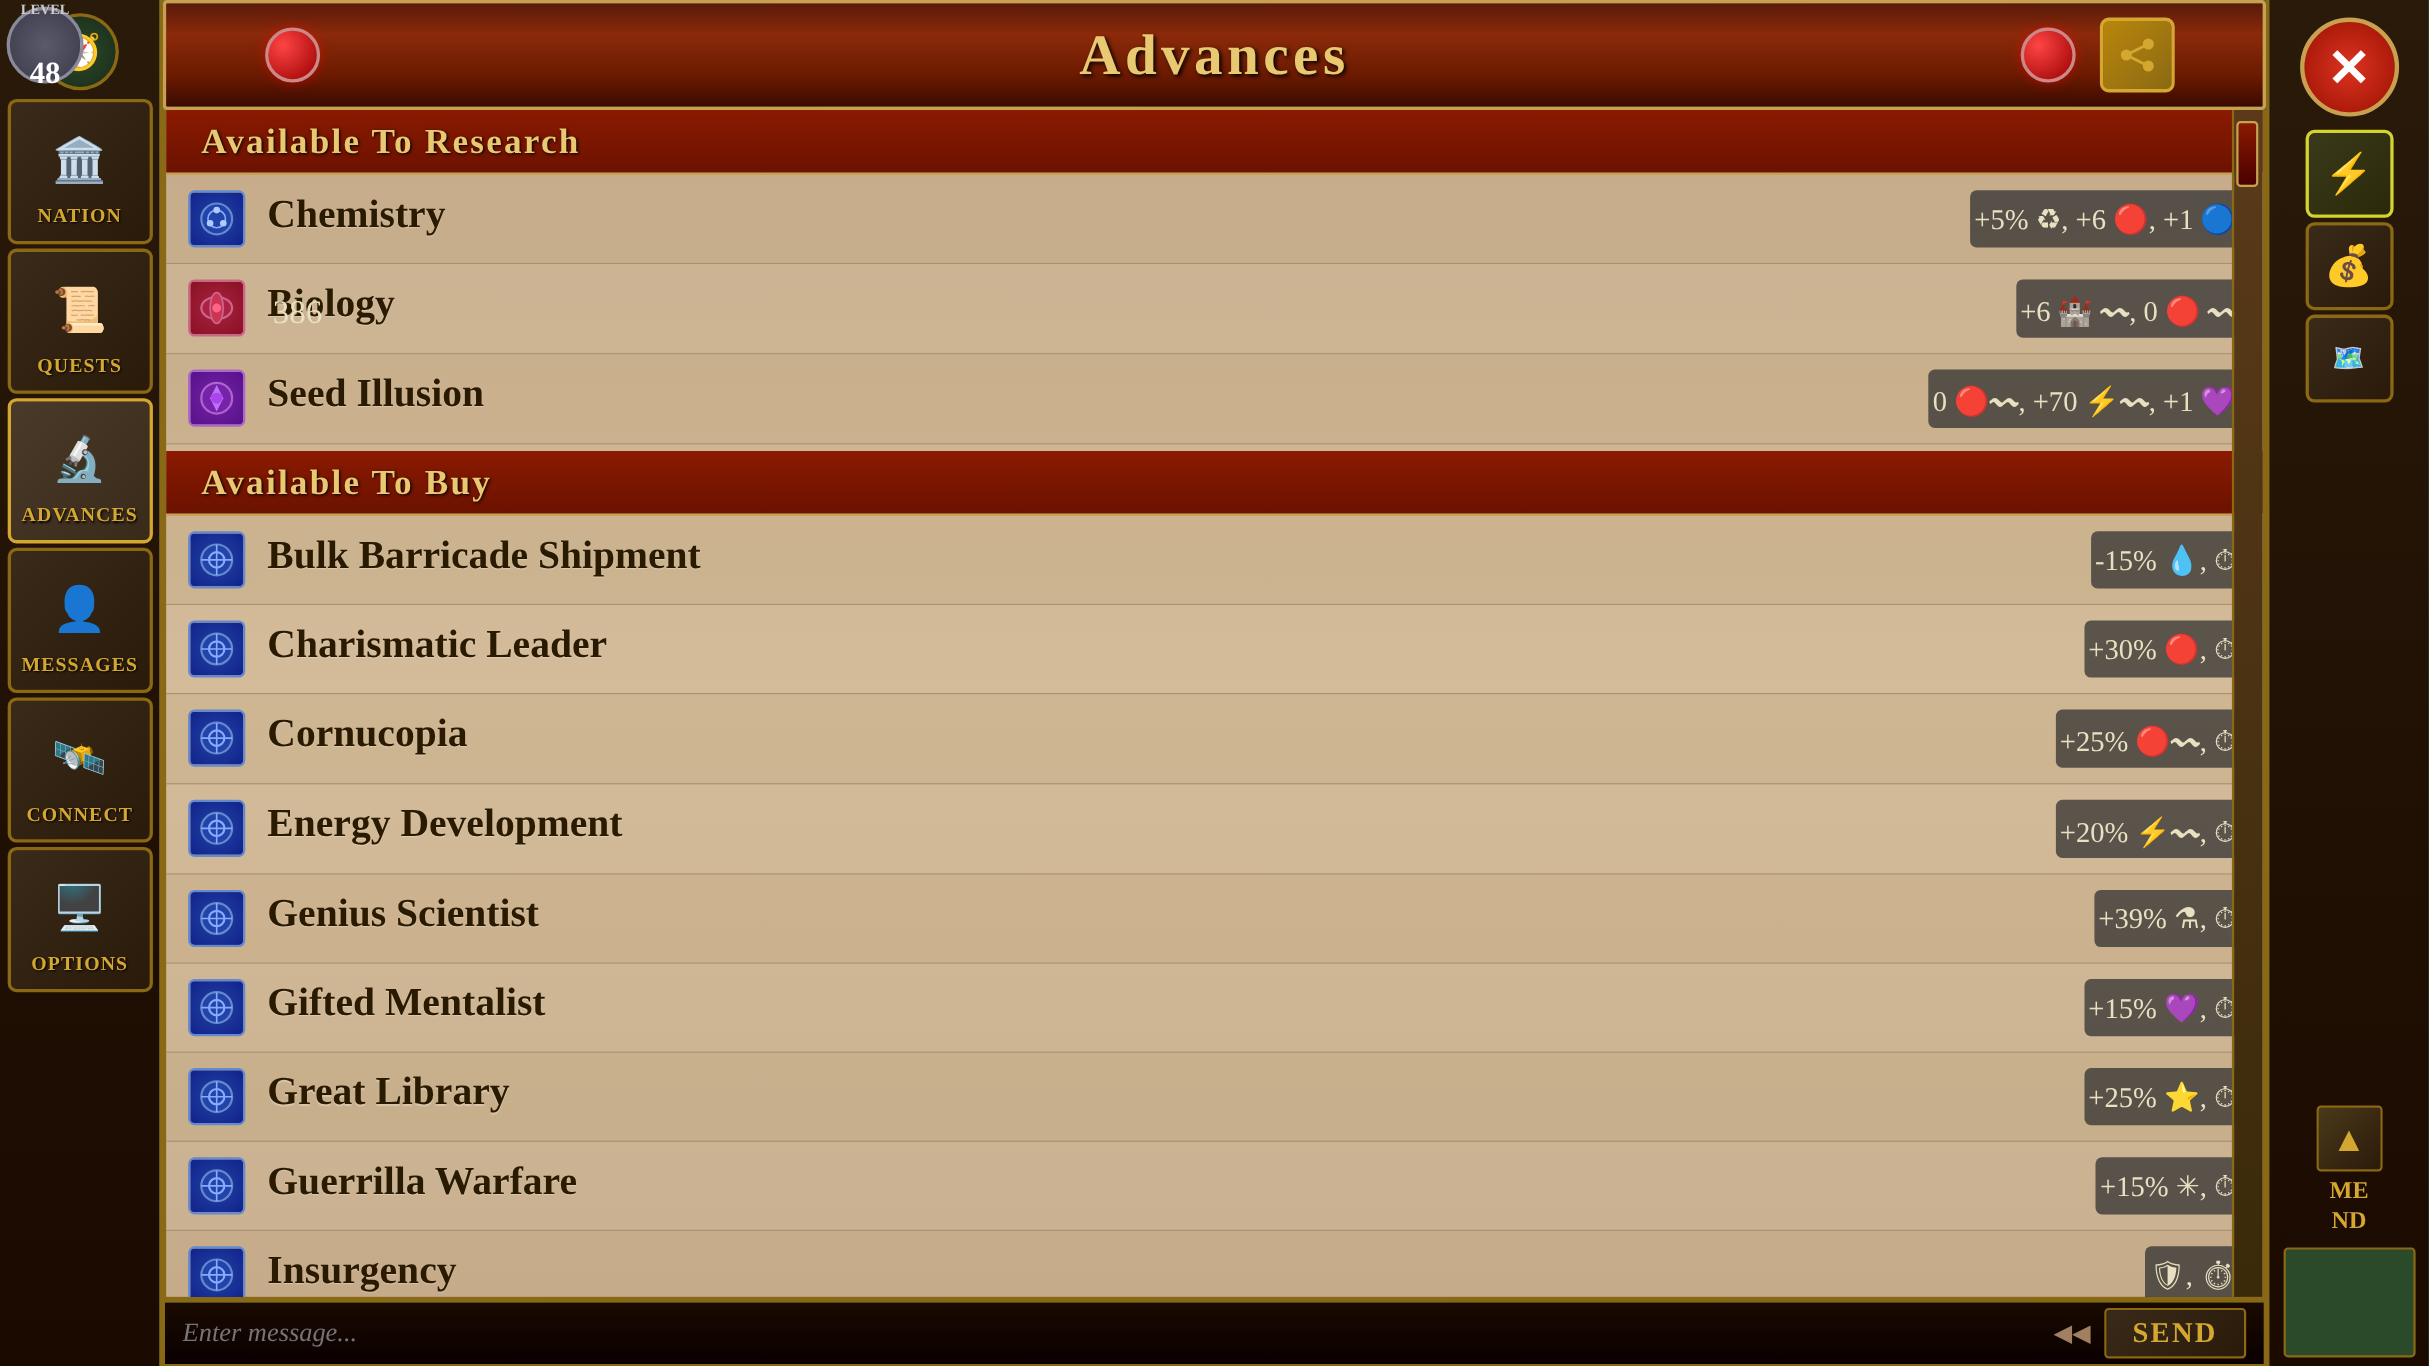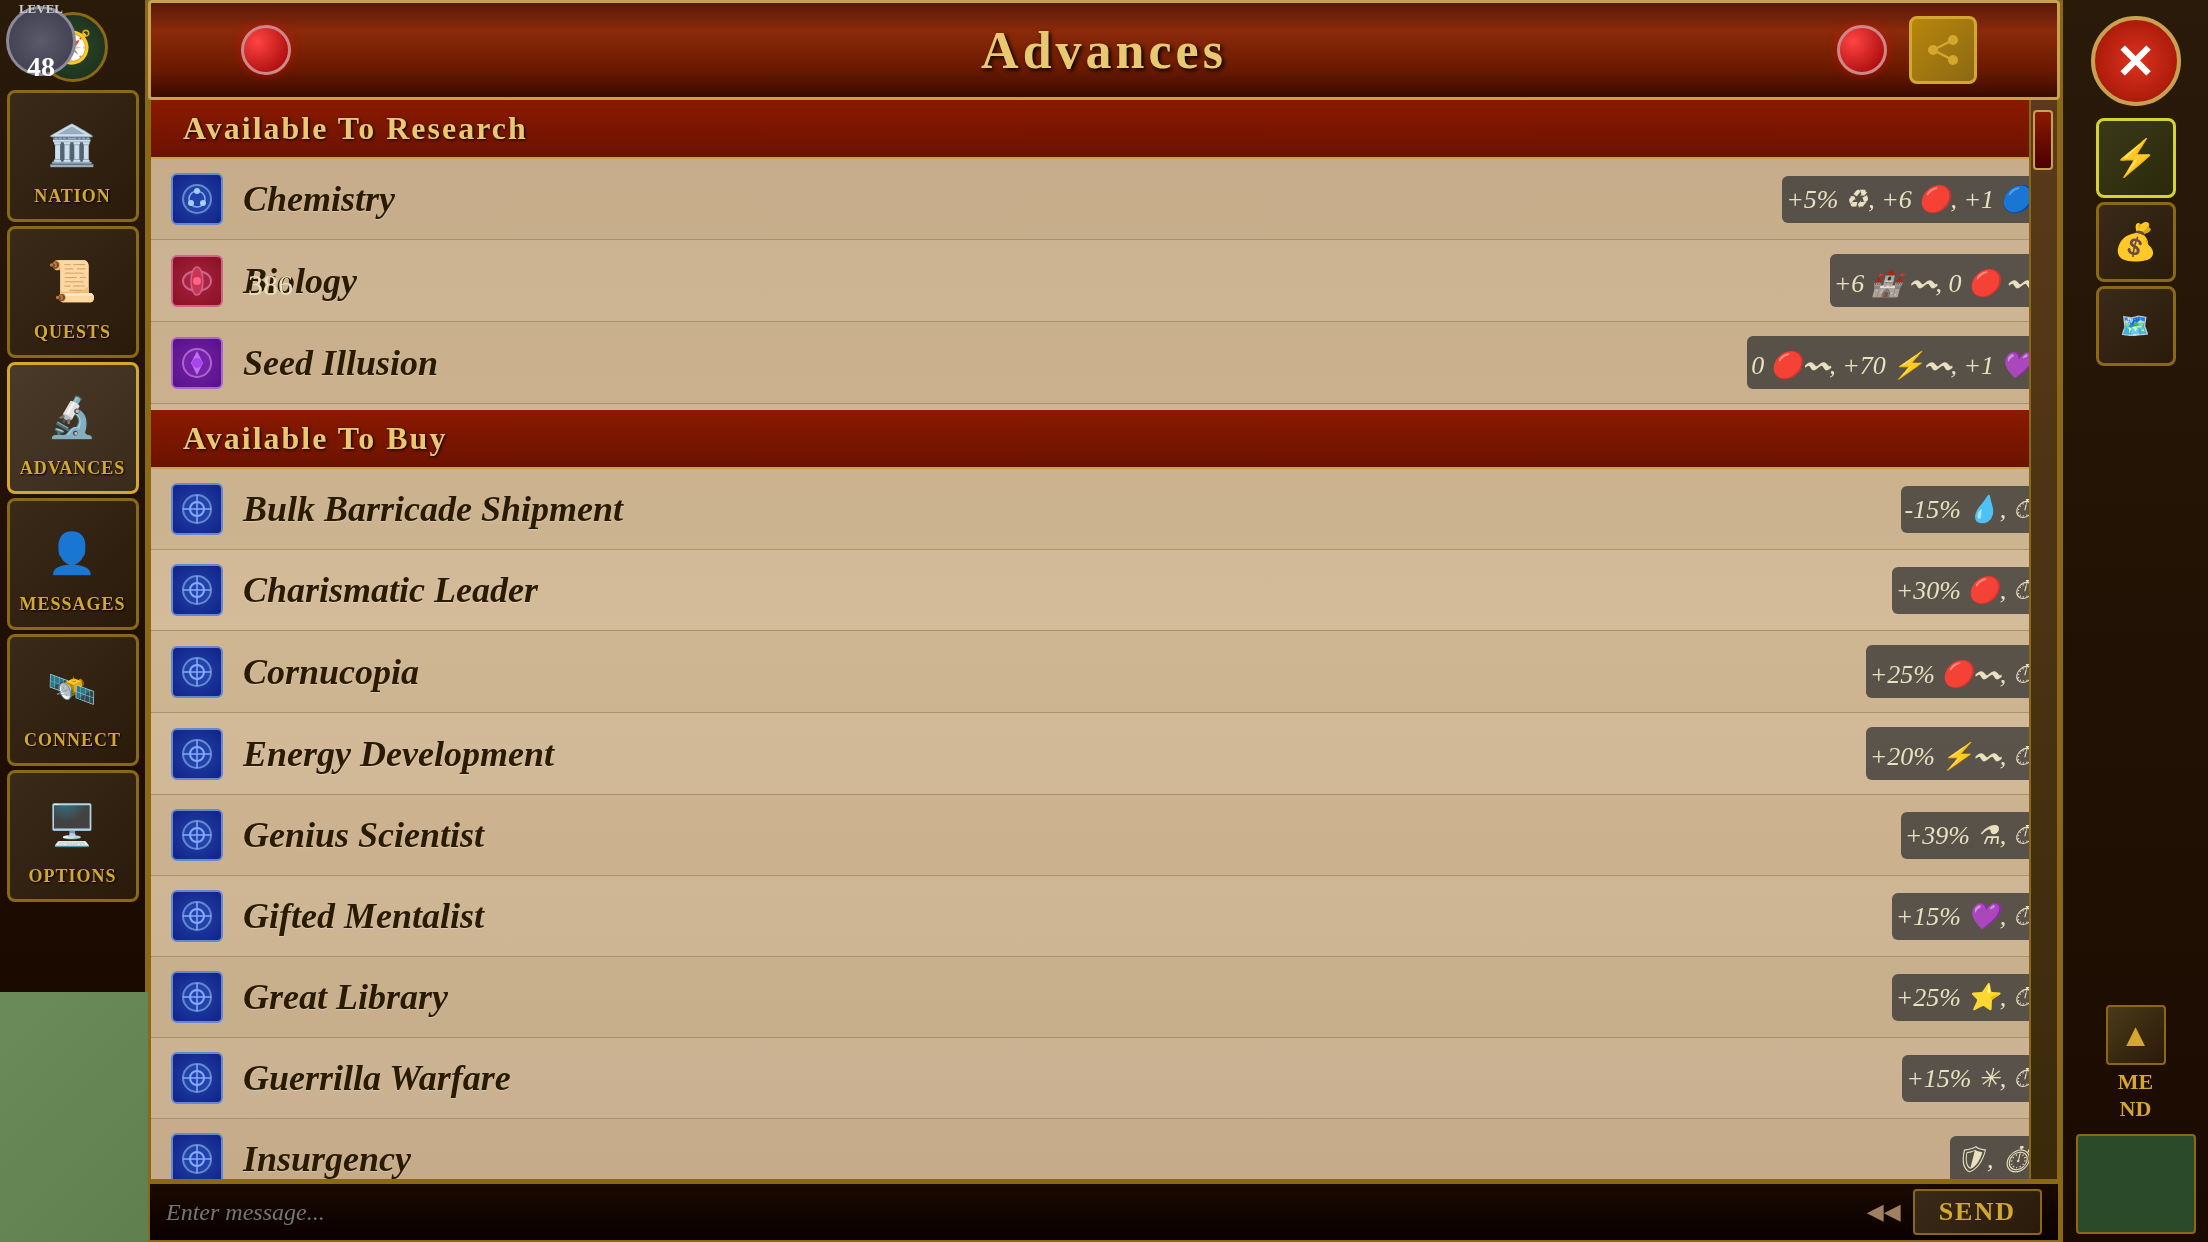--- a/index.html
+++ b/index.html
@@ -18,21 +18,21 @@
       inset: 0;
       background: linear-gradient(135deg, #5a7a4a 0%, #6b8a5a 30%, #4a6b3a 60%, #3a5a2a 100%);
     }
 
     
     .sidebar {
       position: absolute;
       left: 0;
       top: 0;
       width: 148px;
-      height: 992px;
+      height: 1242px;
       background: linear-gradient(180deg, #2a1a0a 0%, #1a0a00 100%);
       border-right: 3px solid #8b6914;
       display: flex;
       flex-direction: column;
       align-items: center;
       padding: 8px 6px;
       gap: 4px;
       z-index: 10;
     }
 
@@ -164,25 +164,23 @@
       font-size: 32px;
       font-weight: bold;
       font-family: 'Georgia', serif;
       letter-spacing: 2px;
       text-shadow: 1px 1px 3px #000;
       text-transform: capitalize;
     }
 
     .advance-row {
       display: flex;
-      align-items: center;
       padding: 14px 20px;
       border-bottom: 1px solid #a89070;
       cursor: pointer;
-      font-style: italic;
     }
 
     .advance-row:nth-child(even) {
       background: rgba(180, 150, 100, 0.15);
     }
 
     .advance-icon {
       width: 52px;
       height: 52px;
       background: radial-gradient(circle, #2244aa, #112288);

